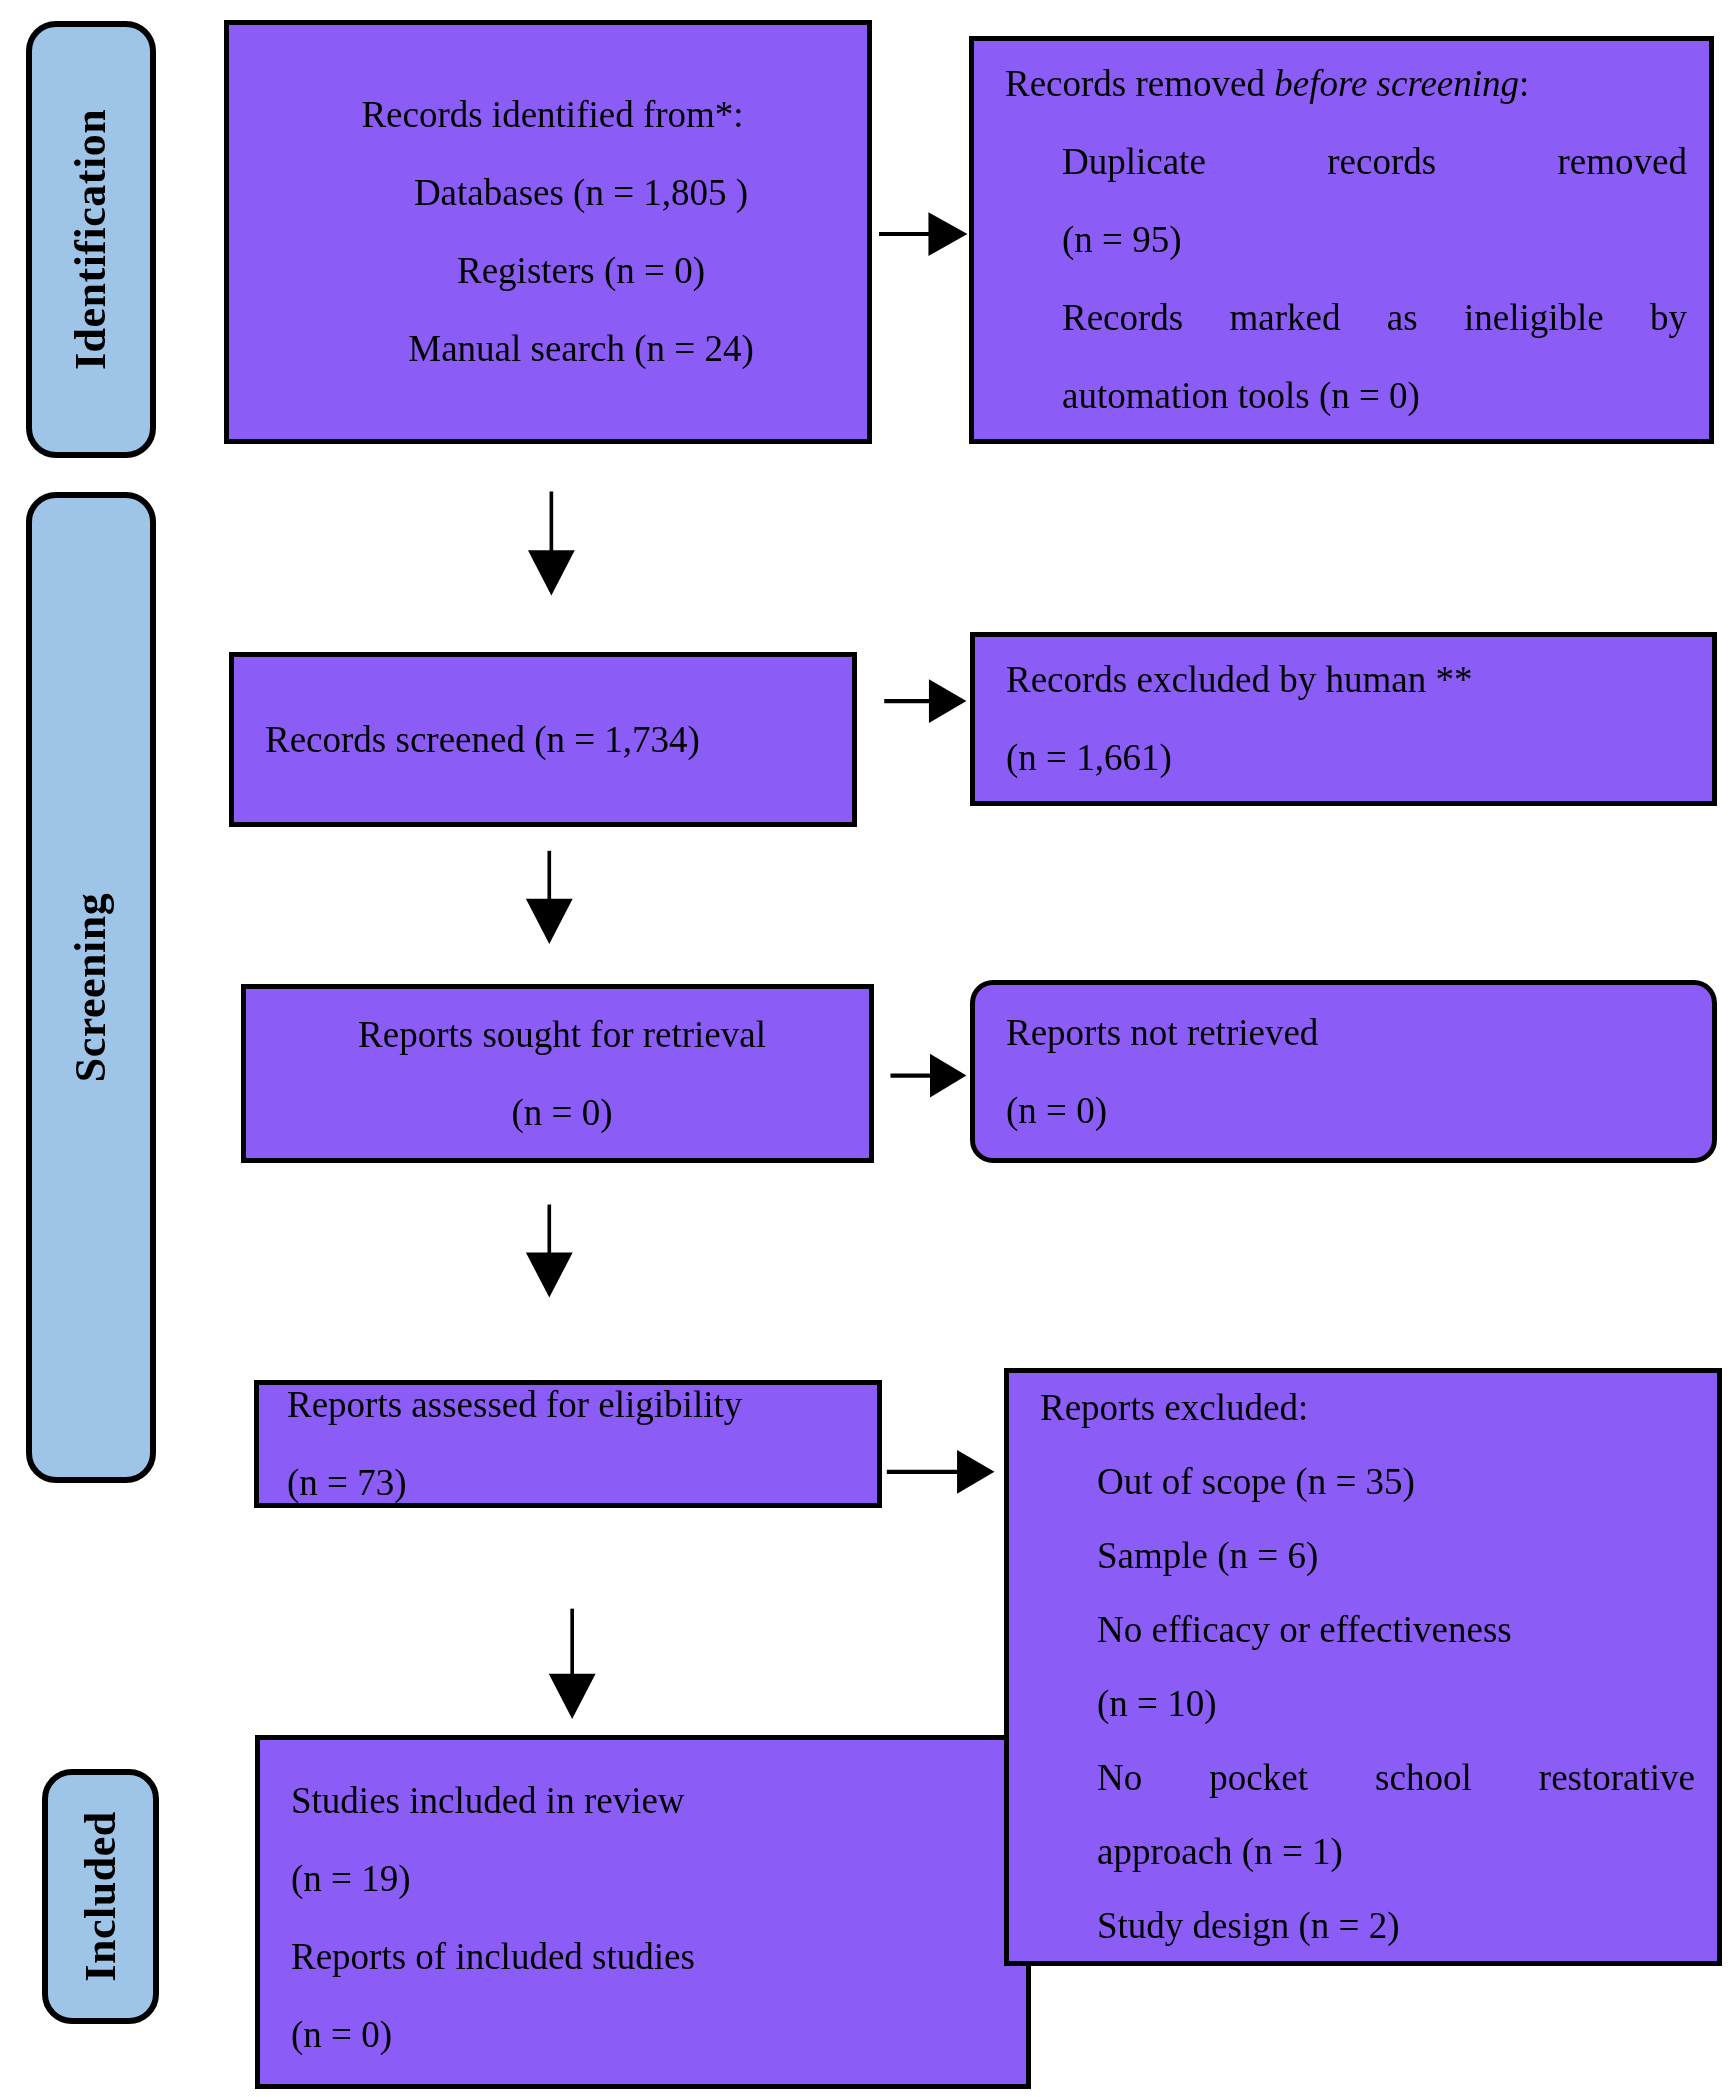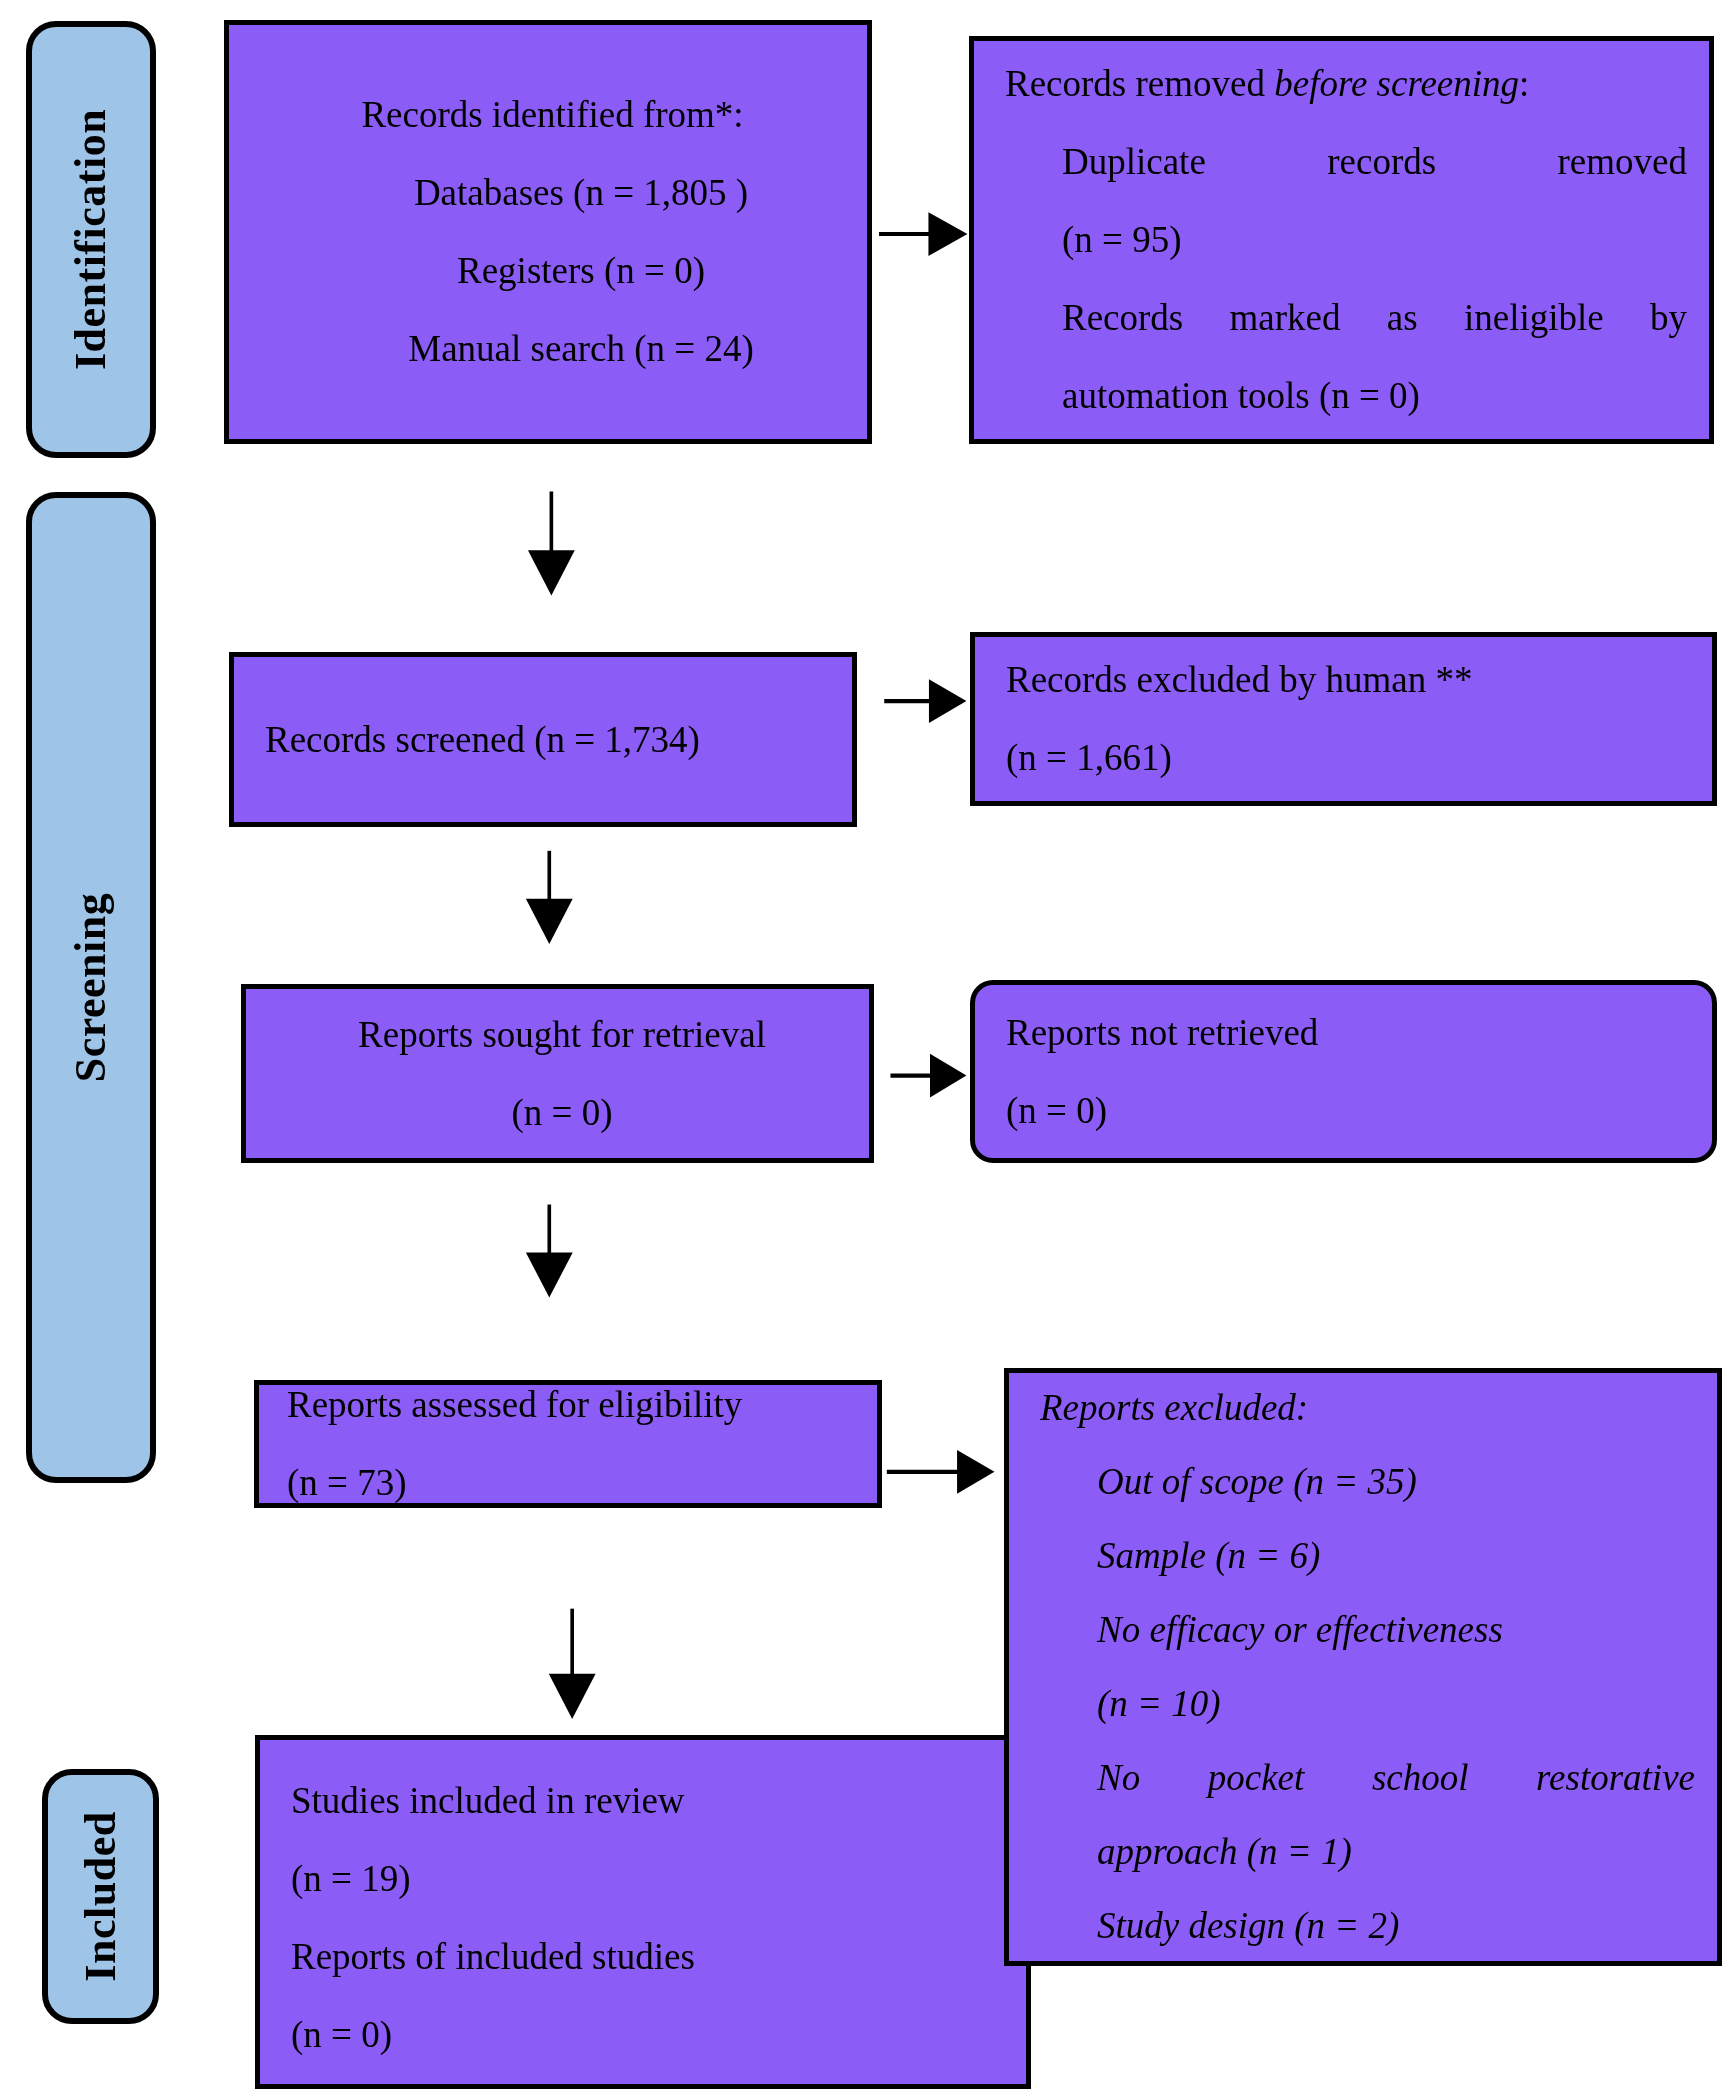--- a/index.html
+++ b/index.html
@@ -4,21 +4,21 @@
 <style>
   html,body{margin:0;padding:0;background:#ffffff;}
   body{width:1731px;height:2097px;font-family:"Liberation Serif","DejaVu Serif",serif;color:#000;}
   .canvas{position:relative;width:1731px;height:2097px;background:#ffffff;overflow:hidden;}
 
   .box{
     position:absolute;background:#8b5cf6;border:5.7px solid #000;box-sizing:border-box;
     display:flex;flex-direction:column;justify-content:center;
     padding:10.4px 22px 10.4px 31px;font-size:37px;line-height:78px;
   }
-  .box.tight{line-height:74px;font-style:italic;}
+  .box.tight{line-height:74px;}
   .line{white-space:nowrap;}
   .line.indent{padding-left:57px;}
   .line.justify{white-space:normal;text-align:justify;text-align-last:justify;}
   .line .it{font-style:italic;}
 
   .side{
     position:absolute;background:#9EC4E8;border:6.8px solid #000;border-radius:30px;
     box-sizing:border-box;display:flex;align-items:center;justify-content:center;
   }
   .side .rot{

